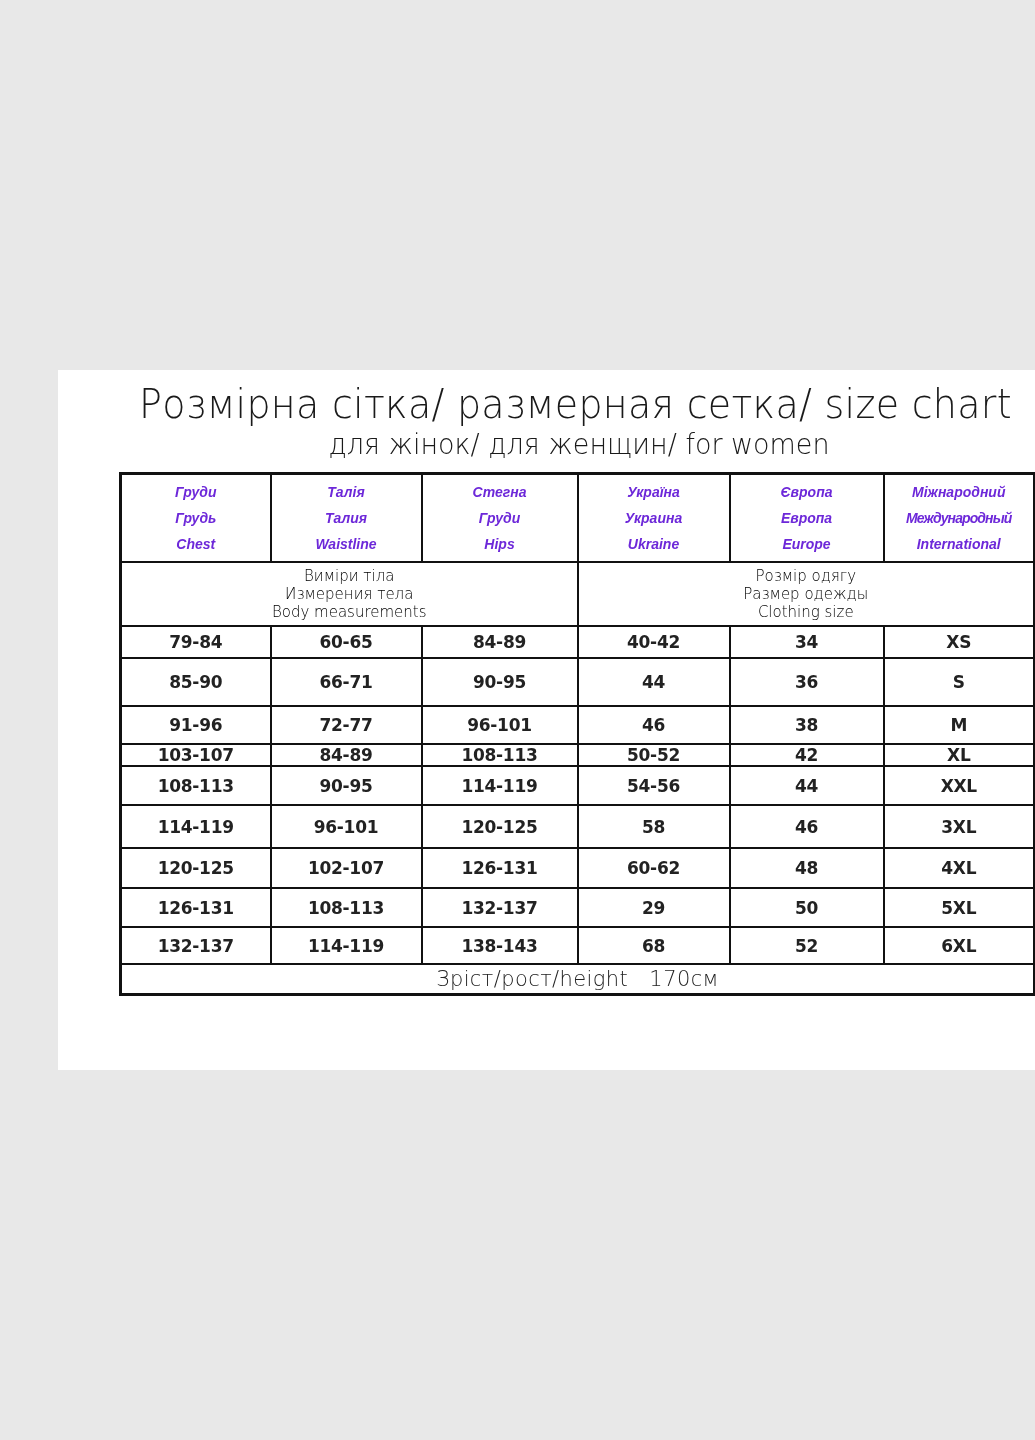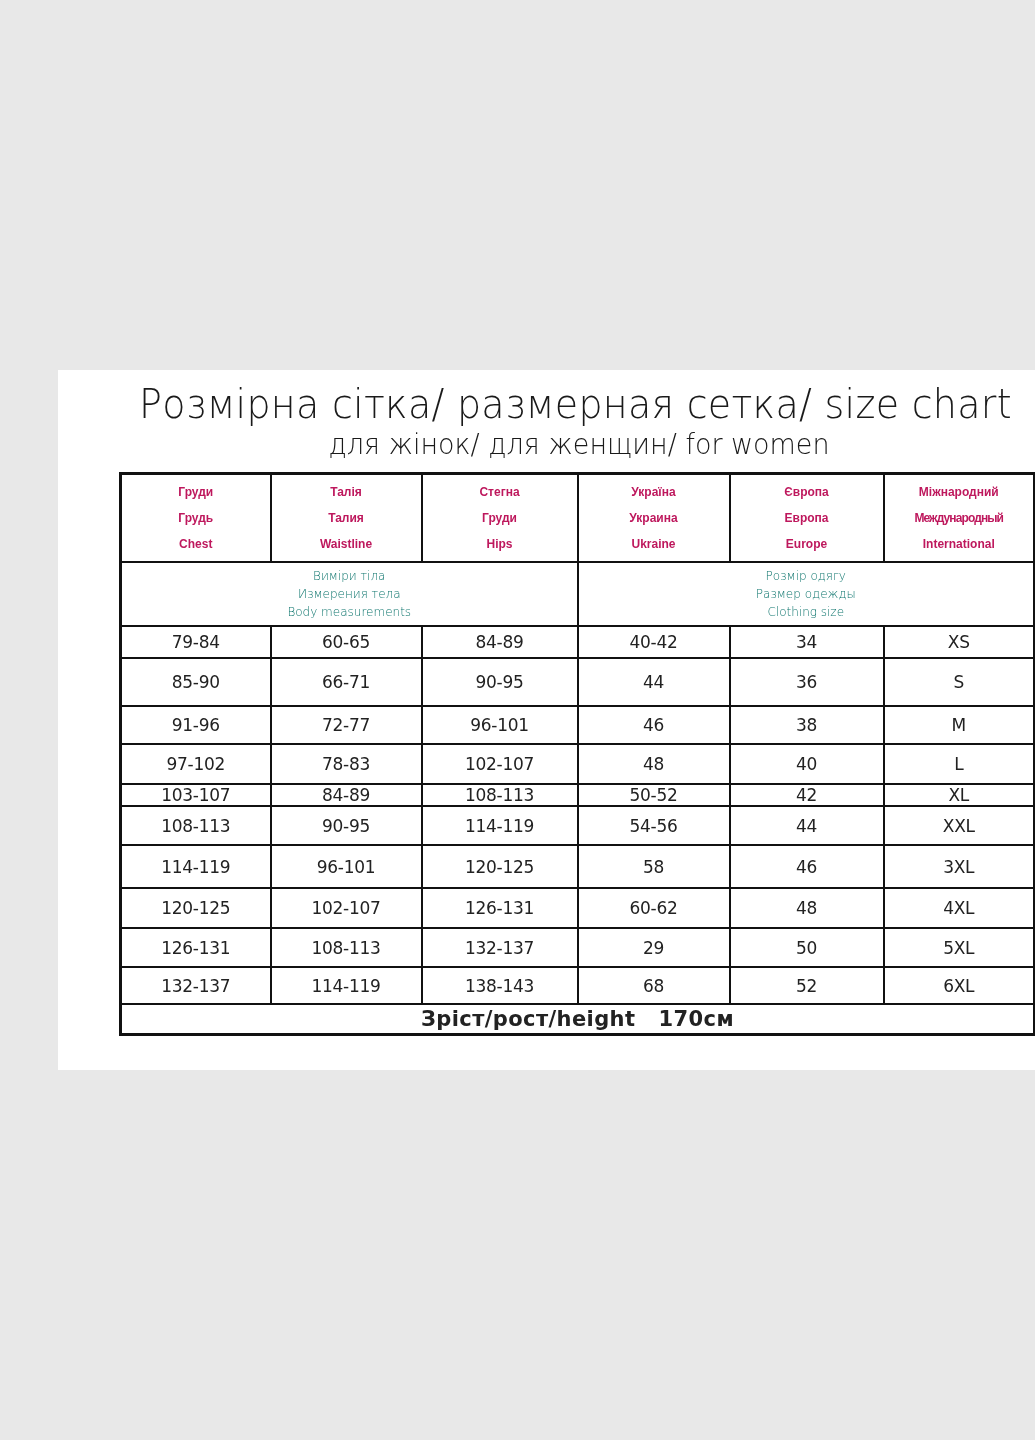--- a/index.html
+++ b/index.html
@@ -64,46 +64,47 @@
       border: 2px solid #111;
       text-align: center;
       vertical-align: middle;
       padding: 0;
       overflow: hidden;
       white-space: nowrap;
     }
     table.chart th {
       font-family: "Liberation Sans", sans-serif;
       font-weight: bold;
-      font-size: 12px;
+      font-size: 14px;
       line-height: 26px;
       height: 86px;
-      color: #be185d;
+      color: #6d28d9;
+      font-style: italic;
     }
     table.chart th .hl {
       display: block;
     }
     table.chart th .hl.tight {
       letter-spacing: -0.9px;
     }
     .group-row td {
       font-family: "DejaVu Sans", sans-serif;
-      font-size: 12px;
+      font-size: 15px;
       line-height: 18px;
       height: 62px;
       font-weight: 300;
-      color: #0f766e;
+      color: #000000;
     }
     .group-row td .gl {
       display: block;
     }
     .data-row td {
       font-family: "DejaVu Sans", sans-serif;
       font-size: 17px;
-      font-weight: 400;
+      font-weight: 700;
       color: #222;
       letter-spacing: -0.3px;
     }
     .footer-row td {
       font-family: "DejaVu Sans", sans-serif;
       font-size: 21px;
       font-weight: 300;
       height: 28px;
       line-height: 26px;
       color: #222;
@@ -190,28 +191,20 @@
         <td>S</td>
       </tr>
       <tr class="data-row" style="height:38px">
         <td>91-96</td>
         <td>72-77</td>
         <td>96-101</td>
         <td>46</td>
         <td>38</td>
         <td>M</td>
       </tr>
-      <tr class="data-row" style="height:40px">
-        <td>97-102</td>
-        <td>78-83</td>
-        <td>102-107</td>
-        <td>48</td>
-        <td>40</td>
-        <td>L</td>
-      </tr>
       <tr class="data-row" style="height:20px">
         <td>103-107</td>
         <td>84-89</td>
         <td>108-113</td>
         <td>50-52</td>
         <td>42</td>
         <td>XL</td>
       </tr>
       <tr class="data-row" style="height:39px">
         <td>108-113</td>
@@ -247,17 +240,17 @@
       </tr>
       <tr class="data-row" style="height:37px">
         <td>132-137</td>
         <td>114-119</td>
         <td>138-143</td>
         <td>68</td>
         <td>52</td>
         <td>6XL</td>
       </tr>
       <tr class="footer-row">
-        <td colspan="6" style="white-space:pre;font-weight:bold;">Зріст/рост/height   170см</td>
+        <td colspan="6" style="white-space:pre;">Зріст/рост/height   170см</td>
       </tr>
     </tbody>
   </table>
 </div>
 
 </body></html>

